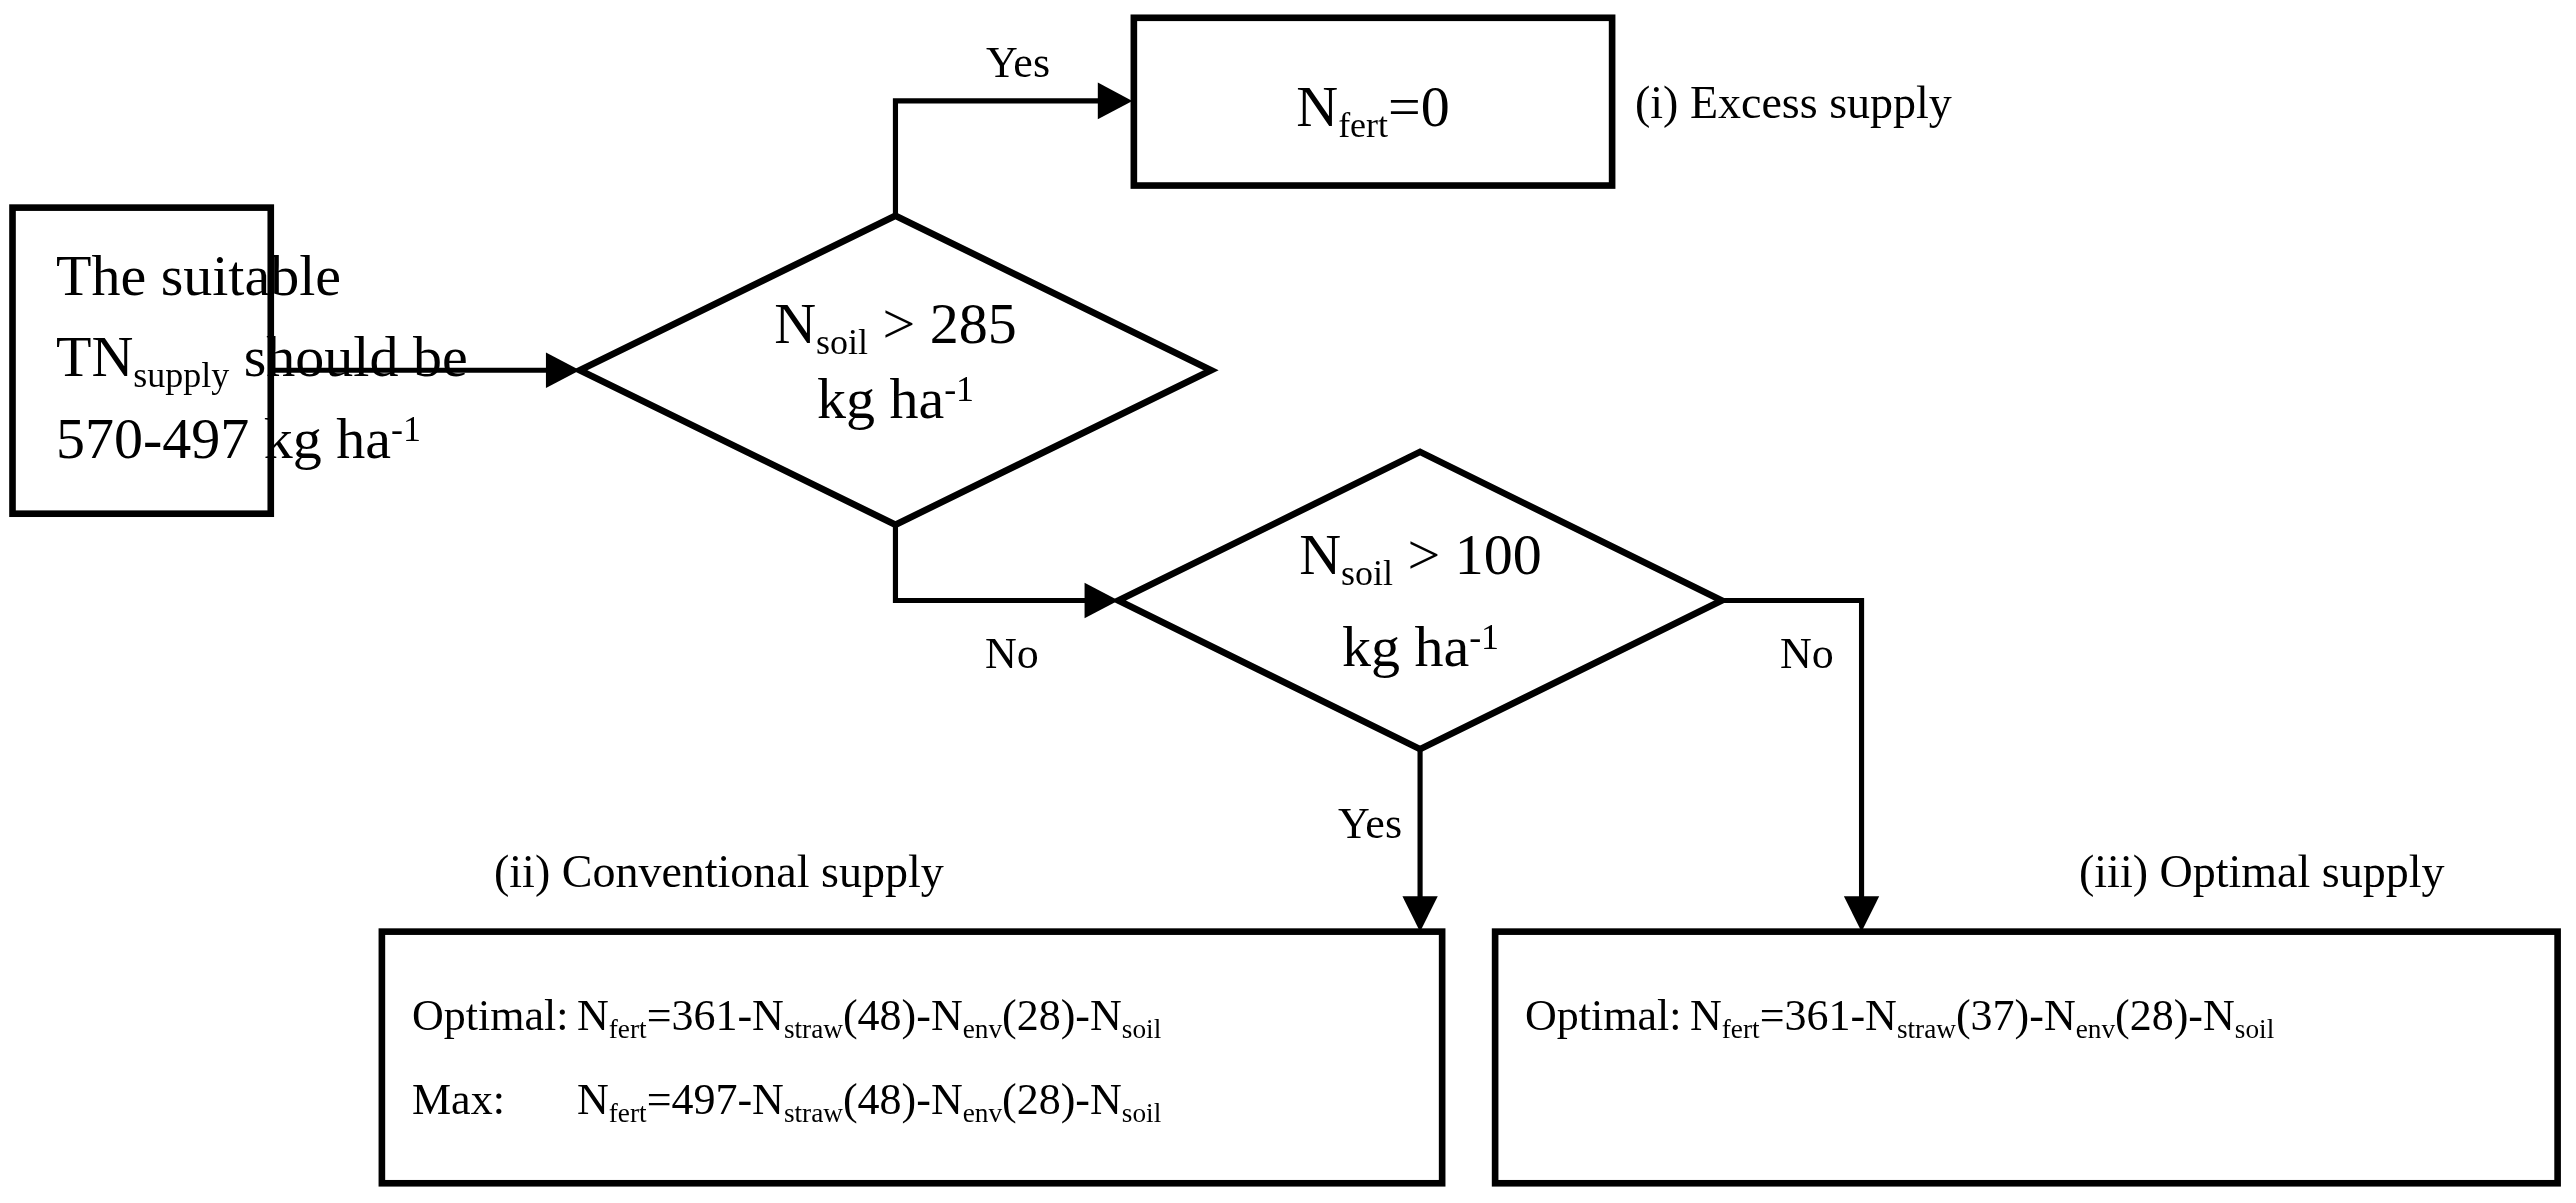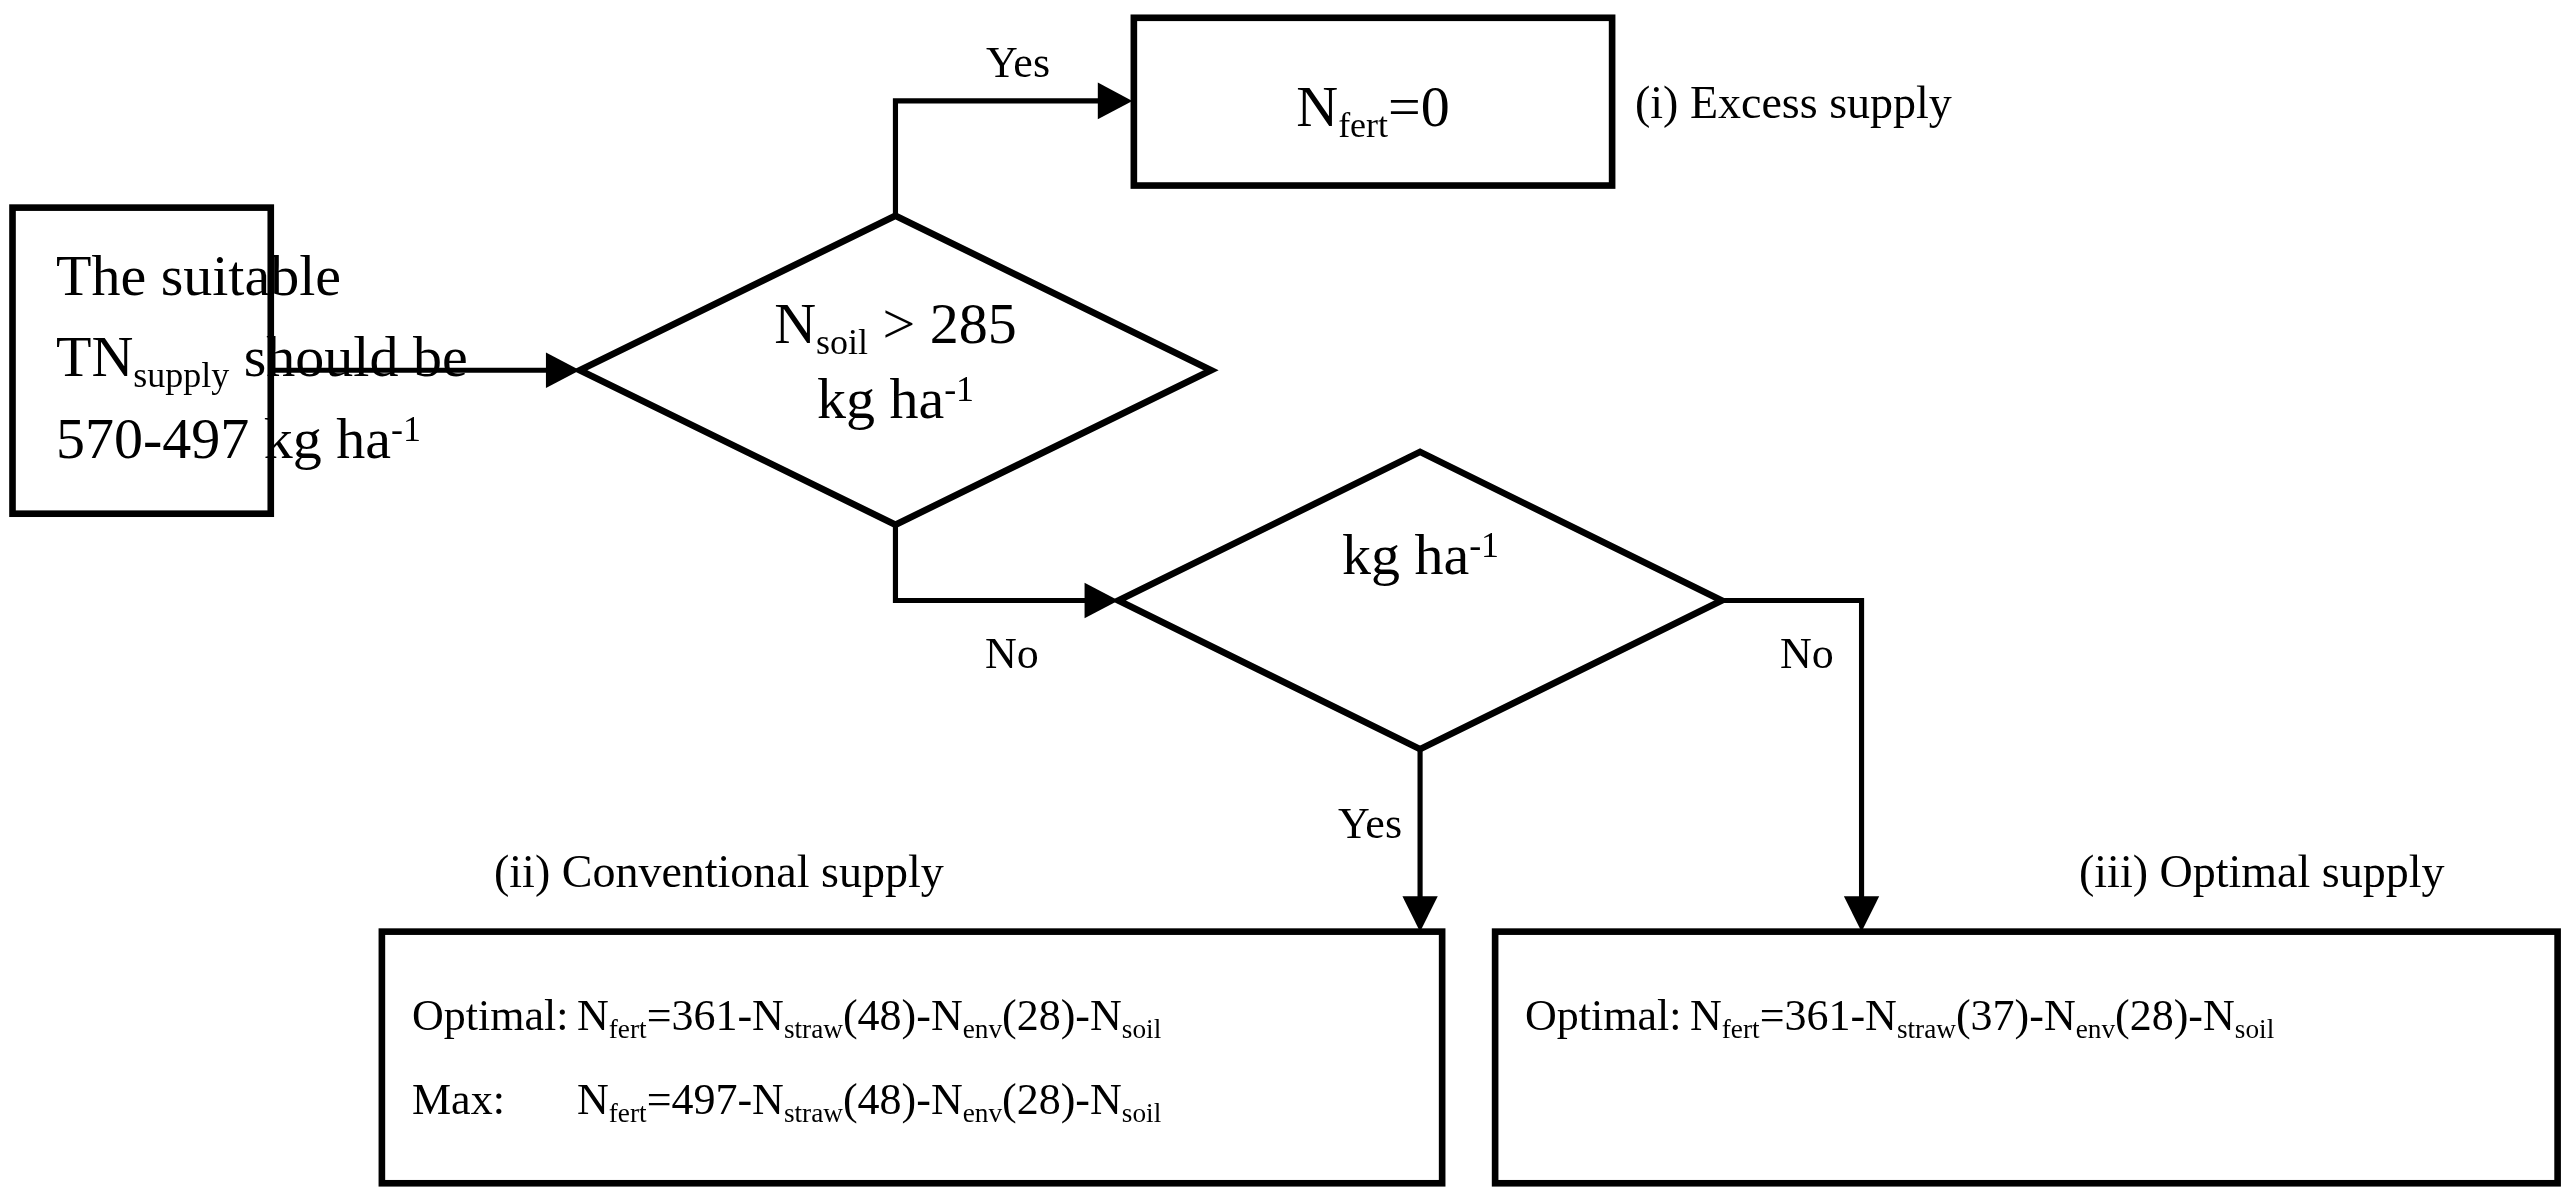--- a/index.html
+++ b/index.html
@@ -107,20 +107,23 @@
   <div class="txt t-body center" style="left:754px; top:294px; width:283px;">
     <div style="margin-bottom:14px;">
       <span>N</span><sub>soil</sub><span> &gt; 285</span>
     </div>
     <div>
       <span>kg ha</span><sup>-1</sup>
     </div>
   </div>
 
   <div class="txt t-body center" style="left:1279px; top:525px; width:283px;">
+    <div style="margin-bottom:31px;">
+      <span>N</span><sub>soil</sub><span> &gt; 100</span>
+    </div>
     <div>
       <span>kg ha</span><sup>-1</sup>
     </div>
   </div>
 
   <div class="txt t-body center" style="left:1134px; top:77px; width:478px;">
     <span>N</span><sub>fert</sub><span>=0</span>
   </div>
 
   <div class="txt t-label" style="left:959px; top:40px;">Yes</div>

